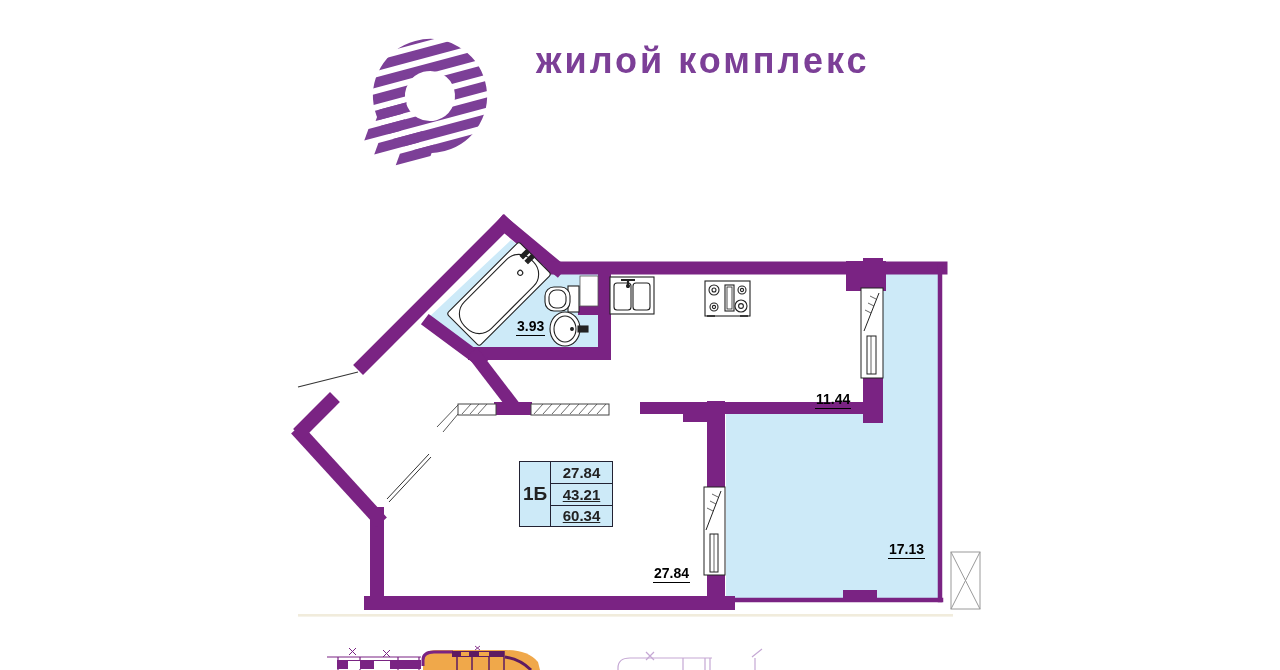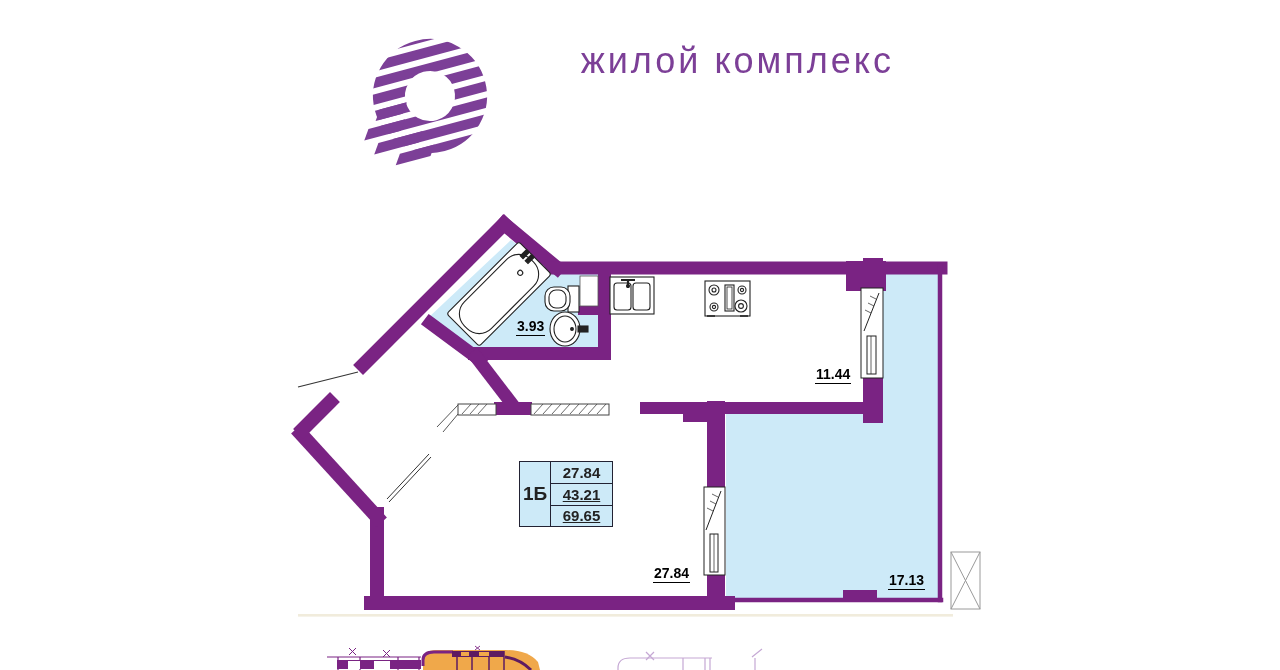--- a/index.html
+++ b/index.html
@@ -1,30 +1,30 @@
 <!DOCTYPE html>
 <html><head>
 <meta charset="utf-8">
 <style>
   html,body{margin:0;padding:0;background:#fff;}
   #stage{position:relative;width:1280px;height:670px;background:#fff;overflow:hidden;
          font-family:"Liberation Sans",sans-serif;}
   #plan-svg{position:absolute;left:0;top:0;width:1280px;height:670px;}
   
-  .logo-sub{position:absolute;left:504px;top:40px;width:390px;text-align:right;
-            font-size:36px;letter-spacing:3px;font-weight:400;color:#7c3f97;}
+  .logo-sub{position:absolute;left:536px;top:40px;width:390px;text-align:left;
+            font-size:36px;letter-spacing:3px;font-weight:700;color:#7c3f97;}
   .logo-title{position:absolute;left:506px;top:84px;width:438px;text-align:center;
               font-size:60px;letter-spacing:4px;font-weight:700;color:#7c3f97;}
   
   .area-label{position:absolute;font-size:14px;font-weight:700;color:#000;
               border-bottom:1.4px solid #000;padding:0 1px 1px 1px;line-height:1.05;}
   #lbl-bath{left:516px;top:319px;}
-  #lbl-kitchen{left:815px;top:367px;}
+  #lbl-kitchen{left:815px;top:392px;}
   #lbl-living{left:653px;top:566px;}
-  #lbl-balcony{left:888px;top:573px;}
+  #lbl-balcony{left:888px;top:542px;}
   
   .info-table{position:absolute;left:519px;top:461px;width:94px;height:66px;
               background:#cdeaf8;border:1.6px solid #223;display:grid;
               grid-template-columns:31px 1fr;grid-template-rows:repeat(3,1fr);
               box-sizing:border-box;color:#222;}
   .info-table .cell{display:flex;align-items:center;justify-content:center;
                     font-size:15px;font-weight:600;}
   .info-table .type{grid-row:1/4;border-right:1px solid #223;font-size:19px;}
   .info-table .v2,.info-table .v3{border-top:1px solid #223;text-decoration:underline;}
 </style>
@@ -205,16 +205,16 @@
 
   <div id="lbl-bath" class="area-label">3.93</div>
   <div id="lbl-kitchen" class="area-label">11.44</div>
   <div id="lbl-living" class="area-label">27.84</div>
   <div id="lbl-balcony" class="area-label">17.13</div>
 
   <div class="info-table">
     <div class="cell type">1Б</div>
     <div class="cell v1">27.84</div>
     <div class="cell v2">43.21</div>
-    <div class="cell v3">69.65</div>
+    <div class="cell v3">60.34</div>
   </div>
 
 </div>
 
 </body></html>

